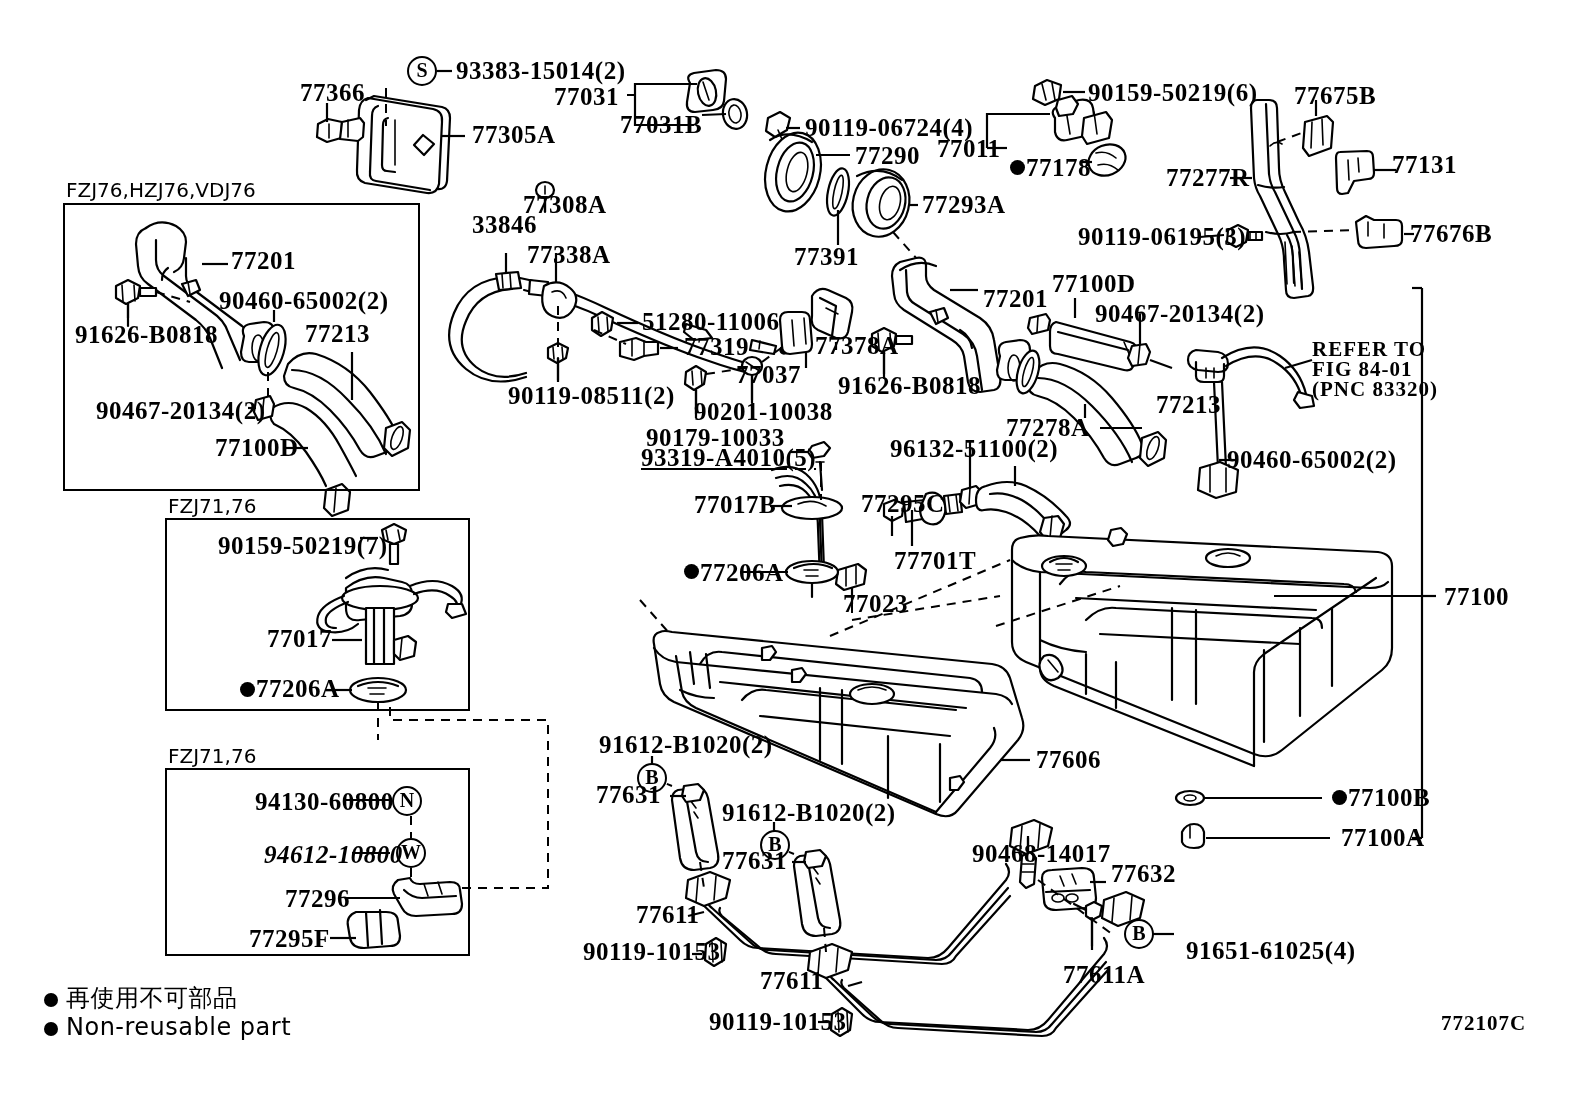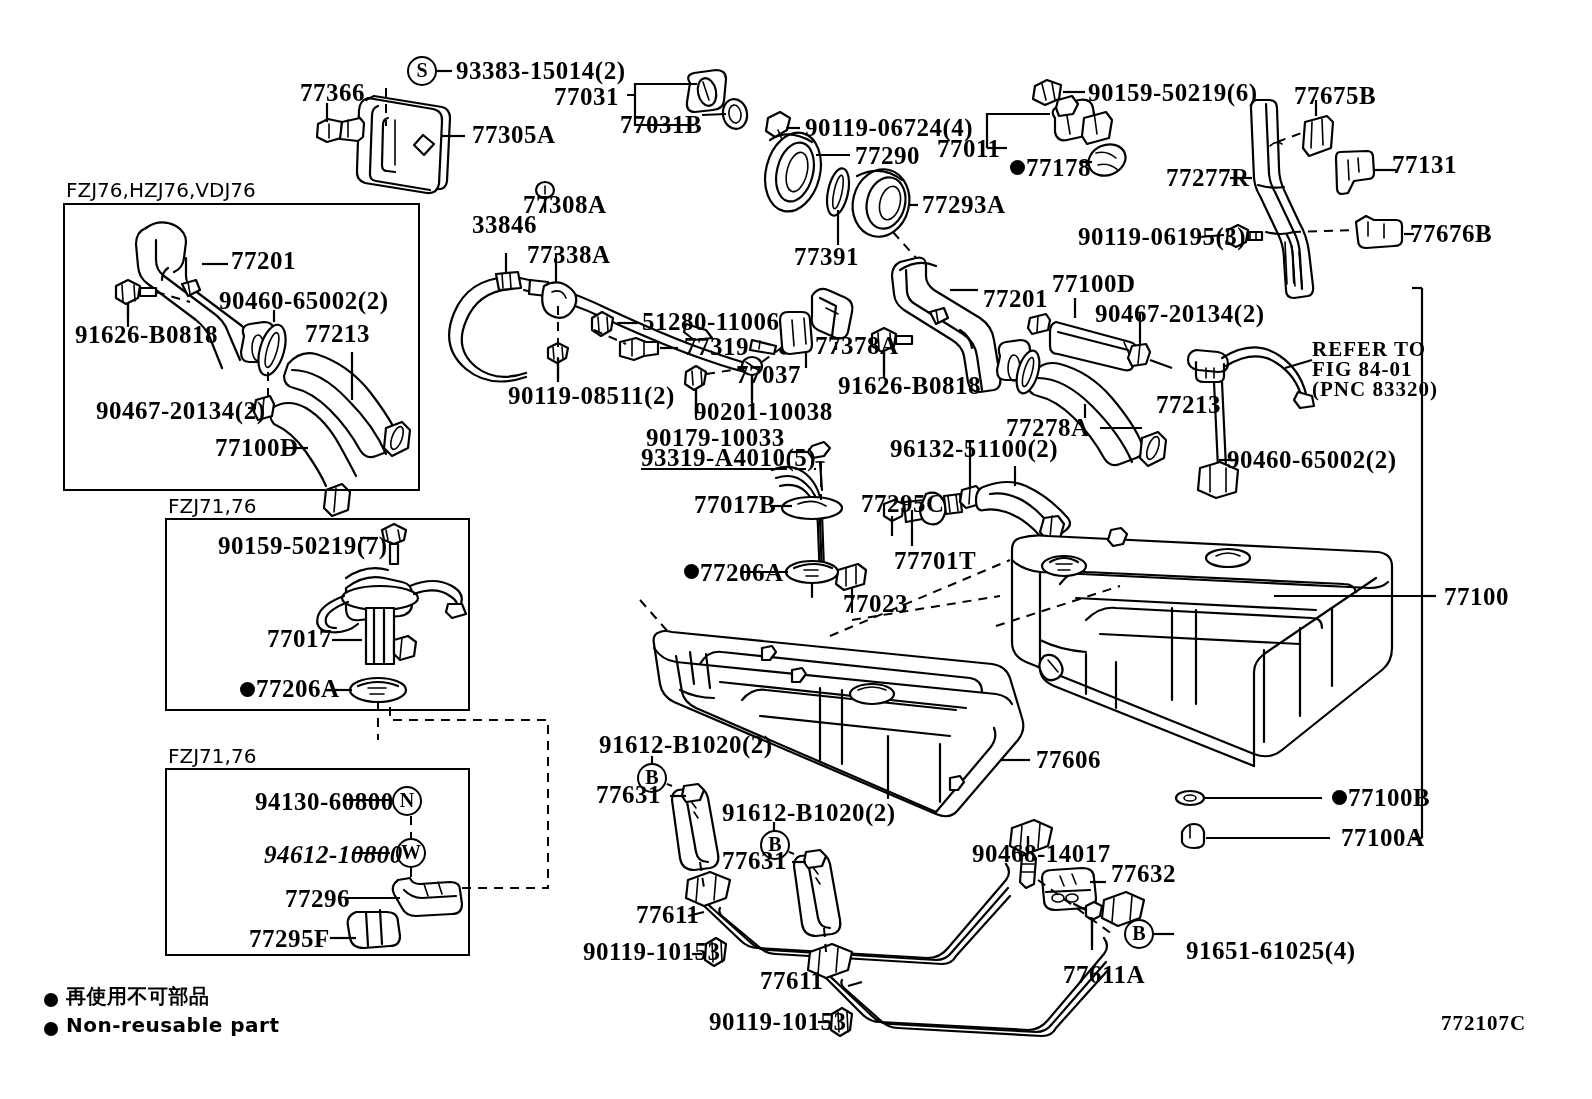--- a/index.html
+++ b/index.html
@@ -44,22 +44,22 @@
     line-height: 1.14;
     letter-spacing: 1px;
   }
   .lbl.figcode {
     font-size: 21px;
     font-weight: bold;
     letter-spacing: 1px;
   }
   .lbl.legend {
     font-family: "DejaVu Sans", "Liberation Sans", sans-serif;
-    font-size: 20px;
-    font-weight: bold;
+    font-size: 24px;
+    font-weight: normal;
   }
   
   .dot {
     position: absolute;
     width: 15px;
     height: 15px;
     border-radius: 50%;
     background: #000000;
   }
   .legend-dot {

